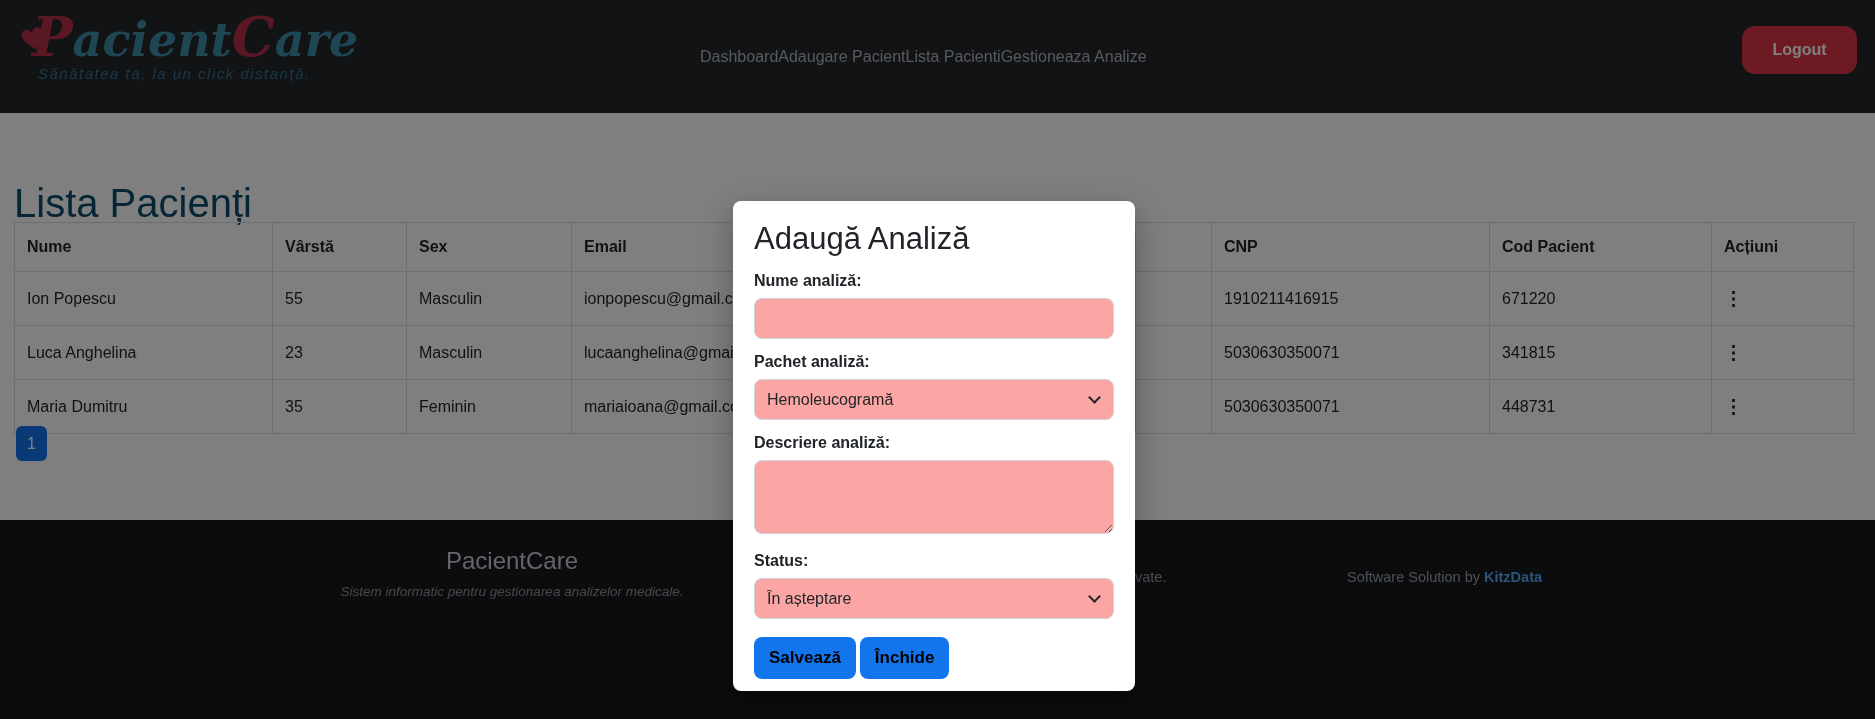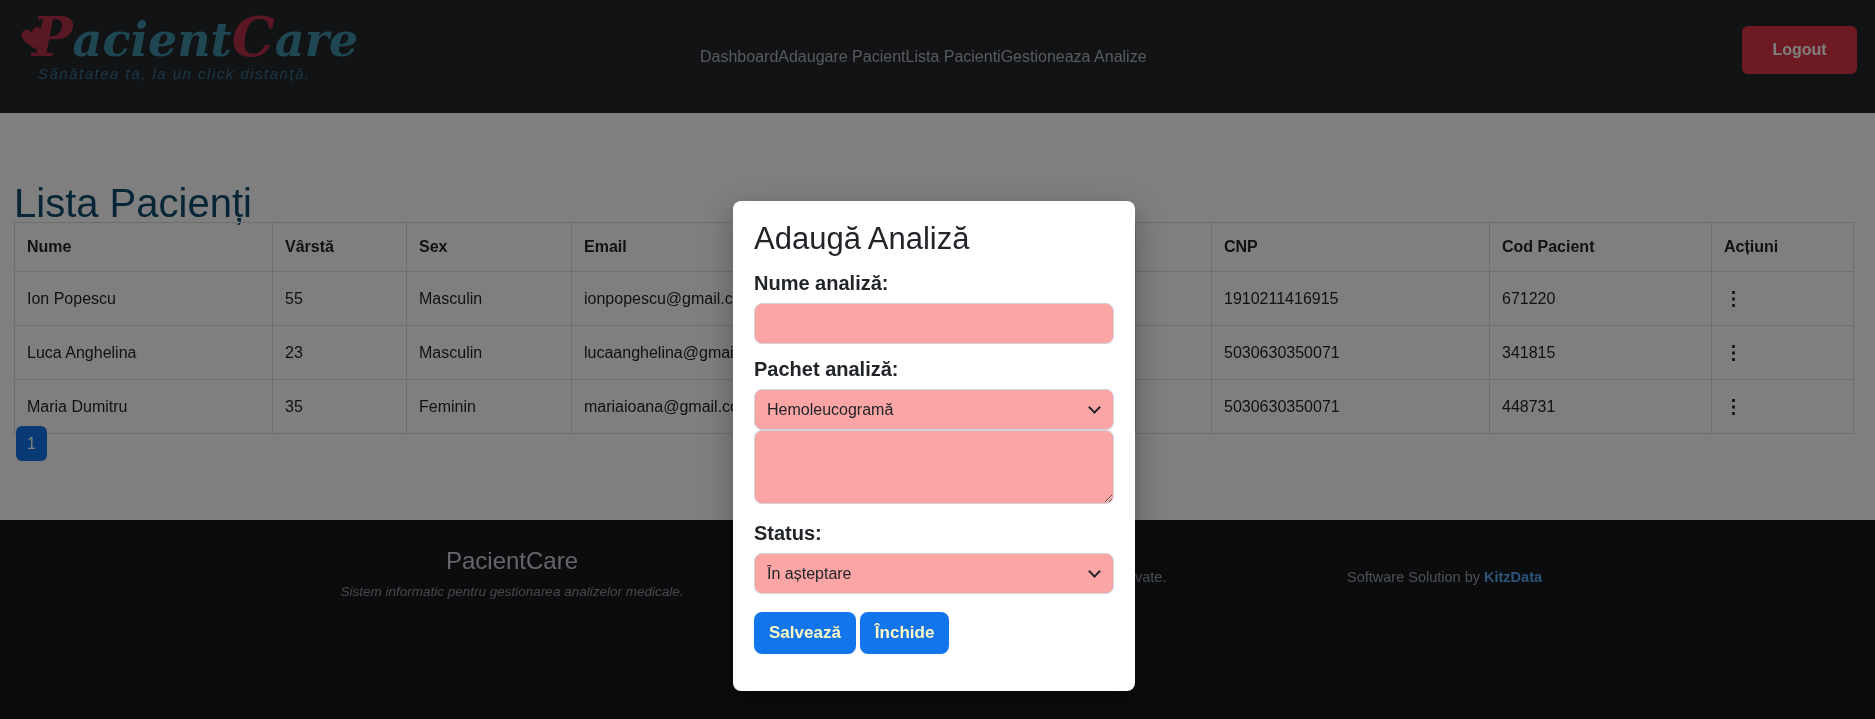--- a/index.html
+++ b/index.html
@@ -16,21 +16,21 @@
   .logo-red  { color:#b23048; font-size:54px; }
   .logo-teal { color:#3f8fa6; }
   .logo-heart { position:absolute; left:6px; top:14px; color:#b23048; font-size:30px;
                 transform:rotate(-14deg); font-family:"DejaVu Sans", sans-serif; }
   .logo-tagline { color:#35708f; font-size:15px; letter-spacing:1.5px; padding-left:24px;
                   margin-top:-4px; font-style:italic; }
   .nav { position:absolute; left:700px; top:0; height:113px; display:flex; align-items:center; }
   .nav a { color:#aeb4ba; font-size:16px; text-decoration:none; cursor:pointer; }
   .logout-btn { position:absolute; right:18px; top:26px; width:115px; height:48px;
                 background:#dc3545; color:#ffffff; font-weight:bold; font-size:16px;
-                border:none; border-radius:6px; cursor:pointer; }
+                border:none; border-radius:13px; cursor:pointer; }
 
   
   .main { position:relative; width:100%; height:407px; background:#ffffff; }
   .page-title { position:absolute; left:14px; top:42px; font-size:40px; font-weight:400;
                 color:#0c4a6e;margin-top:26px; }
   .patients-table { position:absolute; left:14px; top:109px; width:1839px;
                     border-collapse:collapse; table-layout:fixed; font-size:16px; color:#212529; }
   .patients-table th, .patients-table td { border:1px solid #d8dcе0; border:1px solid #d8dce0;
                     padding:15px 12px; text-align:left; overflow:hidden; white-space:nowrap; }
   .patients-table th { height:40px; font-weight:bold; }
@@ -49,33 +49,33 @@
   .f-frag { position:absolute; left:1135px; top:49px; color:#9aa0a6; font-size:14.5px; }
   .f-sol  { position:absolute; left:1347px; top:49px; color:#9aa0a6; font-size:14.5px; }
   .f-sol a { color:#58a6f2; font-weight:bold; text-decoration:none; cursor:pointer; }
 
   
   .backdrop { position:absolute; inset:0; background:rgba(0,0,0,0.5); z-index:10; }
   .modal { position:absolute; left:733px; top:201px; width:402px; height:490px;
            background:#fff; border-radius:8px; z-index:20; padding:20px 21px;
            box-shadow:0 10px 30px rgba(0,0,0,0.3); }
   .modal h2 { font-size:31px; font-weight:400; color:#212529; margin-bottom:15px; }
-  .m-label { font-size:20px; font-weight:bold; color:#212529; margin:14px 0 8px; }
+  .m-label { font-size:16px; font-weight:bold; color:#212529; margin:14px 0 8px; }
   .m-input, .m-select, .m-textarea { width:100%; border:1px solid #ced4da; border-radius:8px;
            font-size:16px; color:#212529; font-family:"Liberation Sans", sans-serif;
            background:#fca5a5; }
   .m-input { height:41px; padding:0 12px; }
   .sel-wrap { position:relative; }
   .m-select { height:41px; padding:0 34px 0 12px; appearance:none; -webkit-appearance:none; cursor:pointer; }
   .chev { position:absolute; right:15px; top:14px; width:9px; height:9px;
           border-right:2px solid #212529; border-bottom:2px solid #212529;
           transform:rotate(45deg); pointer-events:none; }
   .m-textarea { height:74px; padding:8px 12px; resize:both; }
   .m-btn-row { margin-top:18px; display:flex; gap:4px; }
-  .m-btn { background:#1375ec; color:#fef9c3; font-weight:bold; font-size:17px;
+  .m-btn { background:#1375ec; color:#000000; font-weight:bold; font-size:17px;
            border:none; border-radius:8px; height:42px; padding:0 15px; cursor:pointer; }
 </style>
 </head>
 <body>
 
 <div class="page">
 
   <div class="header">
     <div class="logo">
       <span class="logo-heart">♥</span>
@@ -170,20 +170,21 @@
     <input class="m-input" type="text" value="" style="">
 
     <div class="m-label">Pachet analiză:</div>
     <div class="sel-wrap">
       <select class="m-select">
         <option>Hemoleucogramă</option>
       </select>
       <span class="chev"></span>
     </div>
 
+    <div class="m-label">Descriere analiză:</div>
     <textarea class="m-textarea" style=""></textarea>
 
     <div class="m-label">Status:</div>
     <div class="sel-wrap">
       <select class="m-select">
         <option>În așteptare</option>
       </select>
       <span class="chev"></span>
     </div>
 

